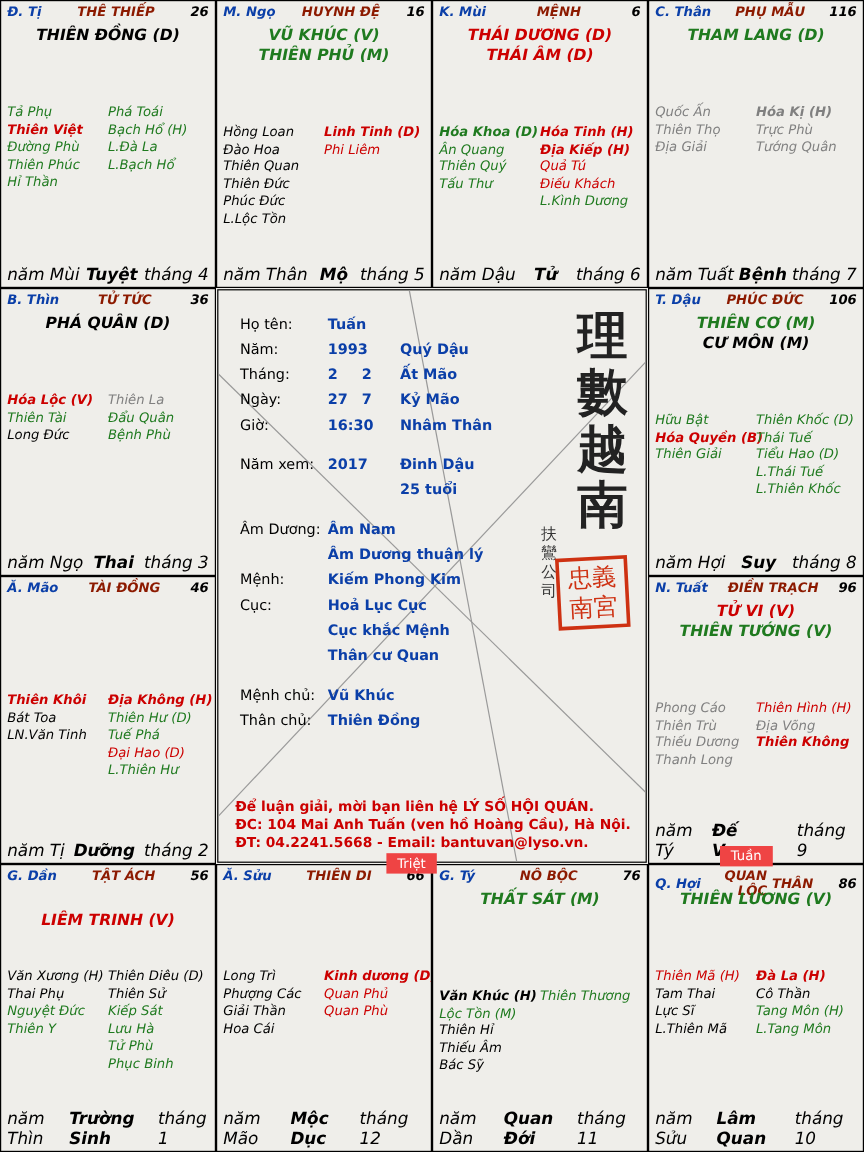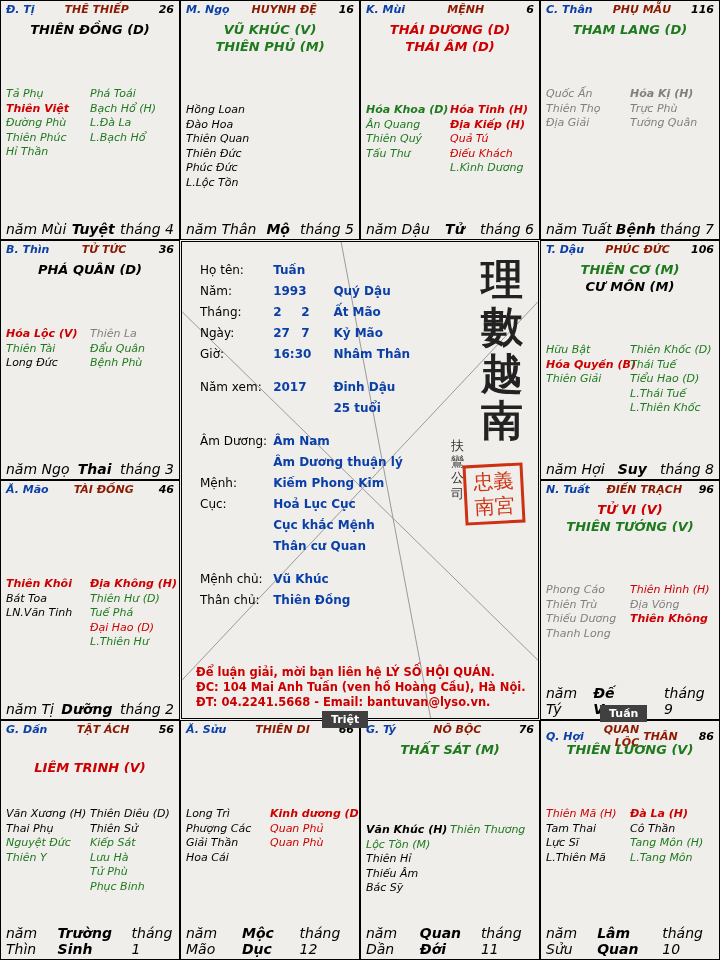--- a/index.html
+++ b/index.html
@@ -100,21 +100,21 @@
     padding:2px;box-sizing:border-box;
     transform:rotate(-3deg);
     opacity:.92;
   }
   .contact{
     position:absolute;left:14px;bottom:8px;right:8px;
     color:#cc0000;font-size:11.5px;line-height:15px;font-weight:bold;
   }
   .triet,.tuan{
     position:absolute;
-    background:#404040;color:#fff;font-weight:bold;font-size:11px;
+    background:#ef4444;color:#fff;font-weight:normal;font-size:11px;
     padding:2px 9px;
     z-index:5;
   }
   .triet{left:322px;top:711px;}
   .tuan{left:600px;top:705px;}
   .watermark{
     position:absolute;left:0;right:0;bottom:52px;
     text-align:center;color:#e0ded6;font-size:34px;font-weight:bold;
     letter-spacing:2px;pointer-events:none;z-index:0;
     font-family:"DejaVu Serif","Liberation Serif",serif;
@@ -170,20 +170,24 @@
     </div>
     <div class="cols" style="top:62px">
       <div class="col">
         <div class="c-black">Hồng Loan</div>
         <div class="c-black">Đào Hoa</div>
         <div class="c-black">Thiên Quan</div>
         <div class="c-black">Thiên Đức</div>
         <div class="c-black">Phúc Đức</div>
         <div class="c-black">L.Lộc Tồn</div>
       </div>
+      <div class="col">
+        <div class="c-red b">Linh Tinh (D)</div>
+        <div class="c-red">Phi Liêm</div>
+      </div>
     </div>
     <div class="ftr">
       <span class="f1">năm Thân</span>
       <span class="f2">Mộ</span>
       <span class="f3">tháng 5</span>
     </div>
   </div>
 
   <div class="cell">
     <div class="hdr">

